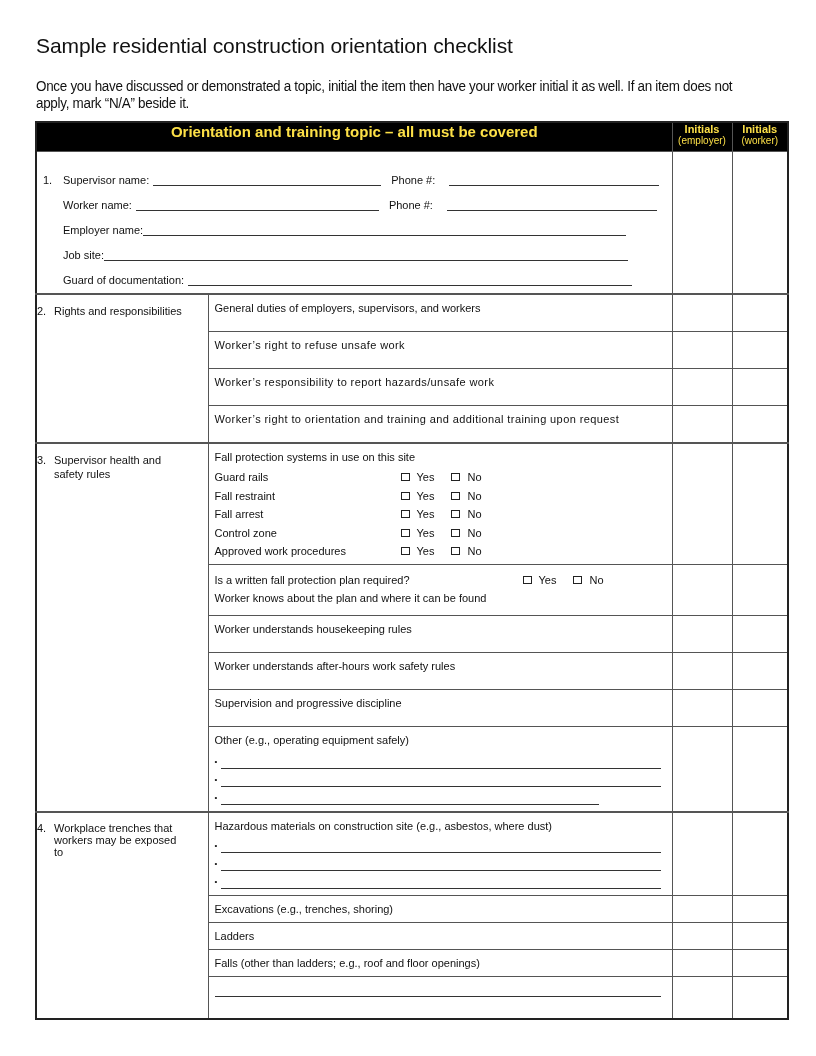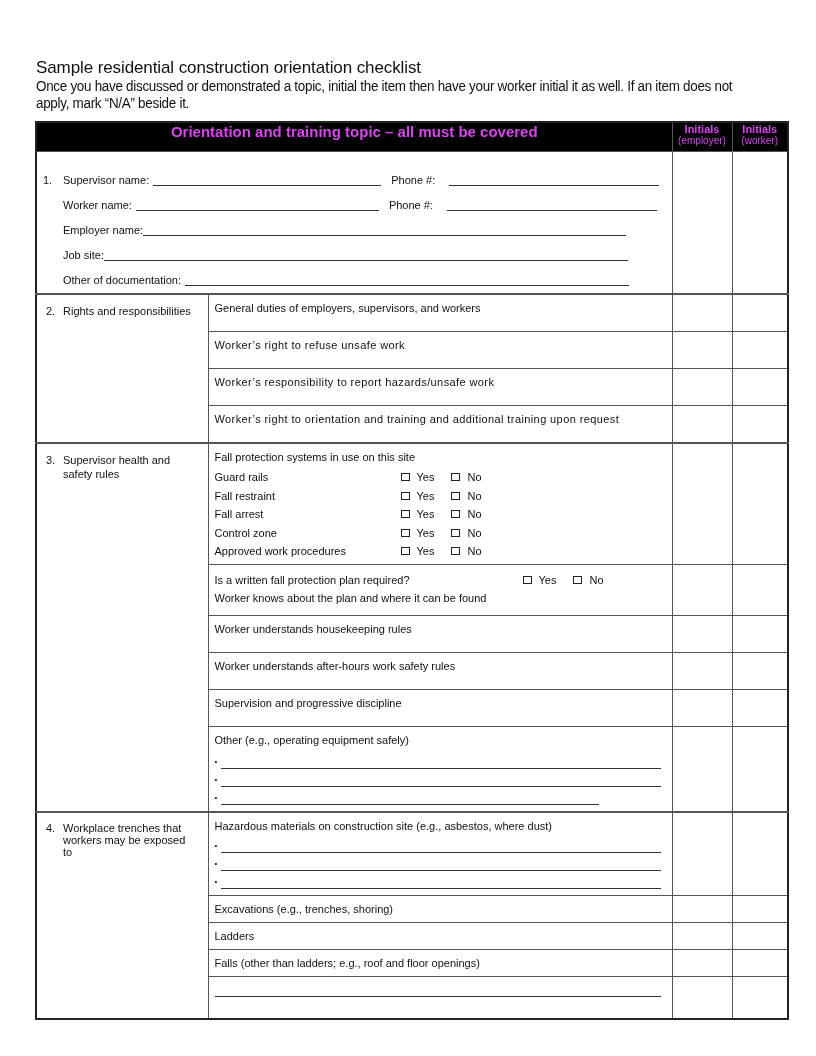--- a/index.html
+++ b/index.html
@@ -1,35 +1,35 @@
 <!DOCTYPE html>
 <html><head>
 <meta charset="utf-8">
 <style>
   html, body { margin: 0; padding: 0; background: #fff; }
   body { width: 816px; height: 1056px; position: relative; font-family: "Liberation Sans", sans-serif; color: #111; overflow: hidden; }
-  .title { position: absolute; left: 36px; top: 58px; font-size: 17px; font-weight: normal; letter-spacing: -0.1px; }
+  .title { position: absolute; left: 36px; top: 34px; font-size: 21px; font-weight: normal; letter-spacing: -0.1px; }
   .intro { position: absolute; left: 36px; top: 78px; width: 745px; font-size: 14px; line-height: 17px; letter-spacing: -0.3px; transform: scaleX(0.96); transform-origin: left top; }
   table.checklist { position: absolute; left: 35px; top: 121px; width: 752px; border-collapse: collapse; table-layout: fixed; border: 2px solid #222; }
   table.checklist td, table.checklist th { border: 1px solid #555; padding: 0; vertical-align: top; font-size: 11px; }
   col.c-topic { width: 172px; }
   col.c-item { width: 464px; }
   col.c-emp { width: 60px; }
   col.c-wrk { width: 56px; }
-  thead th { background: #000; color: #d946ef; font-weight: bold; height: 28px; vertical-align: middle; border-color: #999; }
+  thead th { background: #000; color: #fde047; font-weight: bold; height: 28px; vertical-align: middle; border-color: #999; }
   thead th.main { font-size: 15px; text-align: center; }
   thead th.init { font-size: 11px; text-align: center; line-height: 12px; }
   thead th.init .sub { font-weight: normal; font-size: 10px; display: block; }
   tr.sec-sep td { border-top: 2px solid #555; }
   .sec1 { height: 141px; }
   .field-line { display: flex; align-items: flex-end; height: 25px; padding-left: 26px; font-size: 11px; white-space: nowrap; }
   .field-line.first { padding-left: 6px; margin-top: 9px; }
   .field-line .label { margin-right: 4px; }
   .blank { border-bottom: 1px solid #333; height: 11px; display: inline-block; }
-  .topic-cell { padding: 9px 9px !important; font-size: 11px; line-height: 14px; }
+  .topic-cell { padding: 9px 0 !important; font-size: 11px; line-height: 14px; }
   .topic-cell .num { display: inline-block; width: 17px; }
   .topic-cell .indent { padding-left: 17px; }
   .item-cell { padding: 6px 6px !important; font-size: 11px; line-height: 14px; }
   .row36 td.item-cell { height: 24px; }
   .narrow { letter-spacing: 0.4px; font-size: 10px; }
   .yn-row { display: flex; height: 18.5px; align-items: center; }
   .yn-row .yn-label { width: 186px; }
   .yn { display: inline-flex; align-items: center; margin-right: 17px; }
   .box { width: 7px; height: 6px; border: 1px solid #222; display: inline-block; margin-right: 7px; }
   .bullet-line { display: flex; align-items: flex-end; height: 18px; }
@@ -81,21 +81,21 @@
         </div>
         <div class="field-line">
           <span class="label" style="margin-right:0">Employer name:</span>
           <span class="blank" style="width:483px"></span>
         </div>
         <div class="field-line">
           <span class="label" style="margin-right:0">Job site:</span>
           <span class="blank" style="width:524px"></span>
         </div>
         <div class="field-line">
-          <span class="label">Other of documentation:</span>
+          <span class="label">Guard of documentation:</span>
           <span class="blank" style="width:444px"></span>
         </div>
       </td>
       <td></td>
       <td></td>
     </tr>
 
     <tr class="sec-sep row36">
       <td rowspan="4" class="topic-cell">
         <span class="num">2.</span><span>Rights and responsibilities</span>

